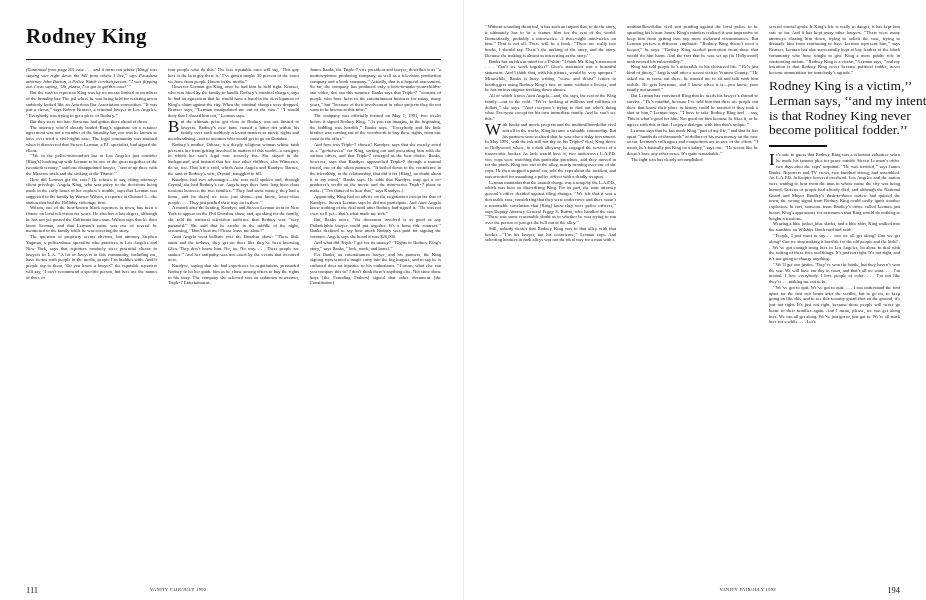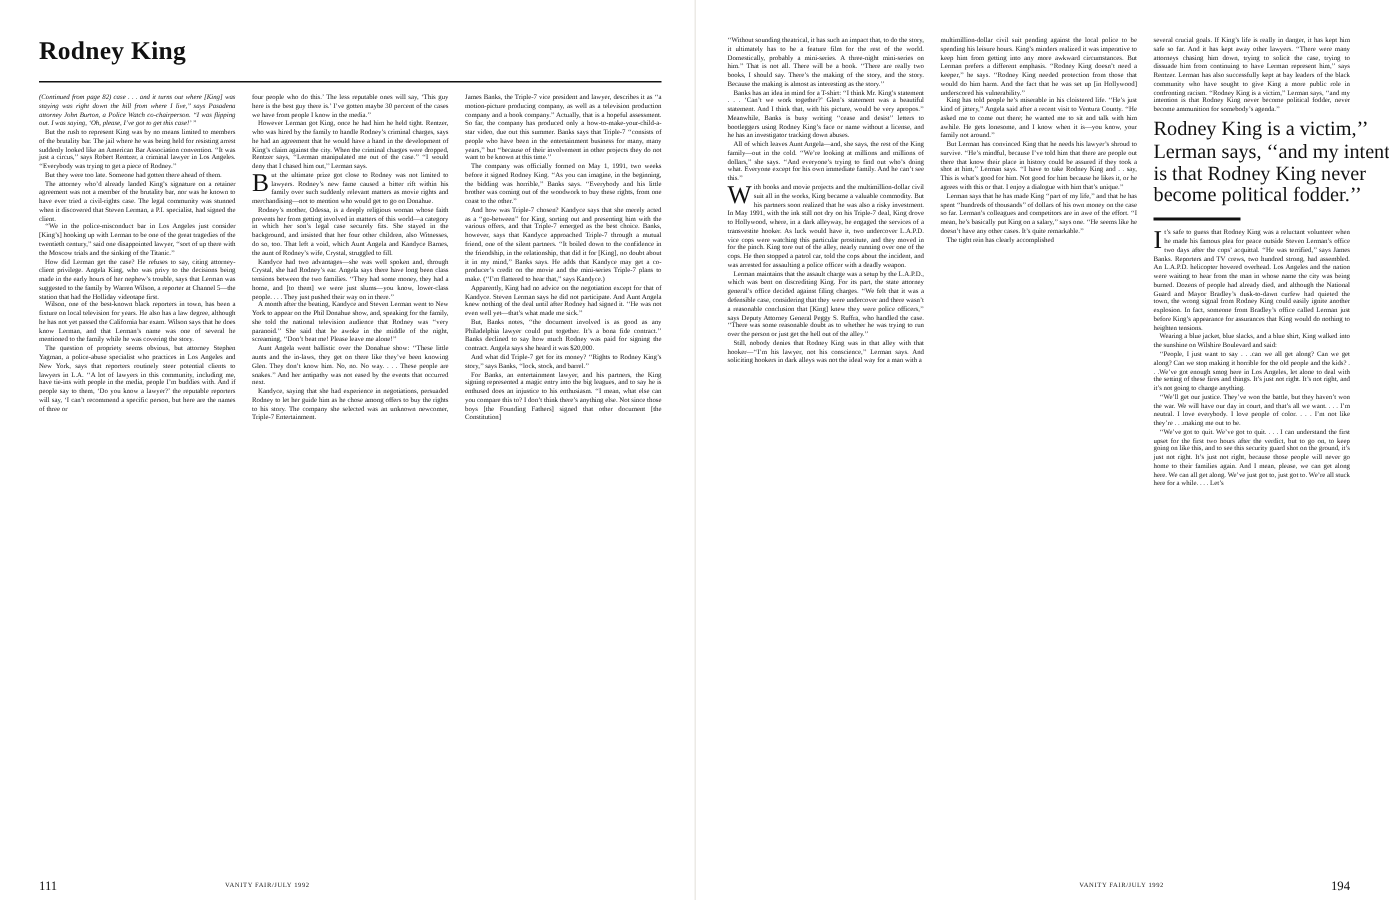--- a/index.html
+++ b/index.html
@@ -36,21 +36,21 @@
   .gutter {
     position: absolute;
     left: 463px;
     top: 0;
     bottom: 0;
     width: 1px;
     background: #eceae6;
   }
   h1.headline {
     font-family: "Liberation Serif", serif;
-    font-size: 17px;
+    font-size: 21px;
     font-weight: bold;
     letter-spacing: 0.2px;
     margin: 0 0 6px 0;
     padding: 0 0 4px 0;
   }
   .rule {
     border-top: 1.1px solid #111;
     margin: 0 0 7px 0;
   }
   .cols {

